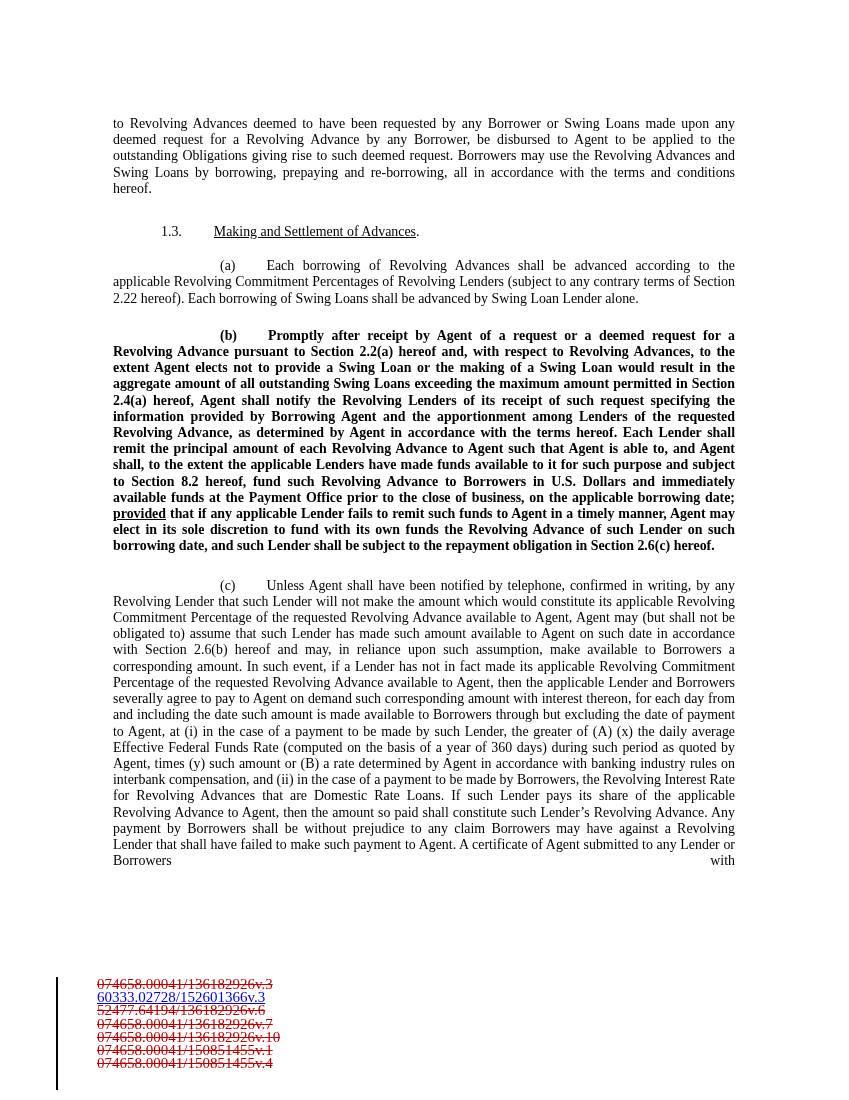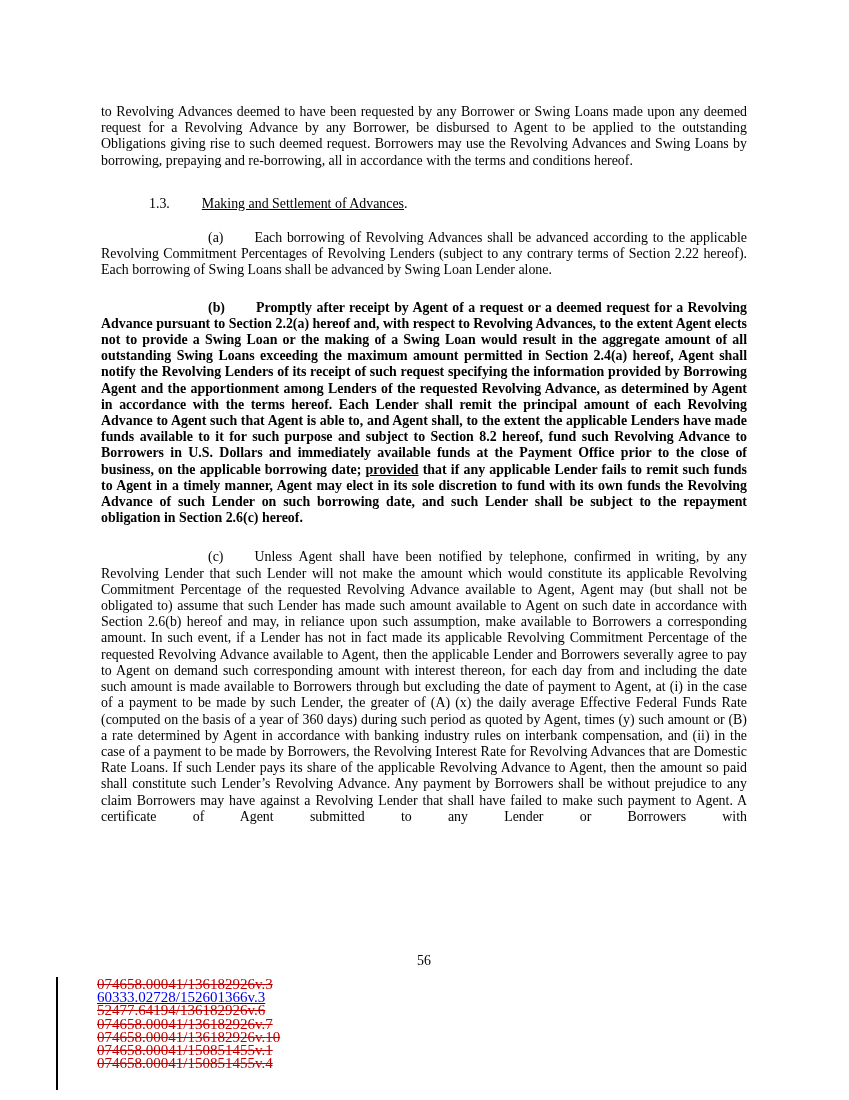--- a/index.html
+++ b/index.html
@@ -18,21 +18,21 @@
   }
   .content {
     position: absolute;
     left: 97px;
     top: 100px;
     width: 654px;
     font-size: 13.9px;
     line-height: 16.2px;
     text-align: justify;
   }
-  .para { margin: 4px; }
+  .para { margin: 16px; }
   .m-heading { margin-top: 27px; }
   .m-a { margin-top: 18px; }
   .m-b { margin-top: 21px; font-weight: bold; }
   .m-c { margin-top: 23px; }
   .first-indent {
     display: inline-block;
     width: 107px;
   }
   .tab-gap {
     display: inline-block;
@@ -102,21 +102,20 @@
     <p class="para m-b">
       <span class="first-indent"></span><span>(b)</span><span class="tab-gap"></span><span>Promptly after receipt by Agent of a request or a deemed request for a Revolving Advance pursuant to Section 2.2(a) hereof and, with respect to Revolving Advances, to the extent Agent elects not to provide a Swing Loan or the making of a Swing Loan would result in the aggregate amount of all outstanding Swing Loans exceeding the maximum amount permitted in Section 2.4(a) hereof, Agent shall notify the Revolving Lenders of its receipt of such request specifying the information provided by Borrowing Agent and the apportionment among Lenders of the requested Revolving Advance, as determined by Agent in accordance with the terms hereof.  Each Lender shall remit the principal amount of each Revolving Advance to Agent such that Agent is able to, and Agent shall, to the extent the applicable Lenders have made funds available to it for such purpose and subject to Section 8.2 hereof, fund such Revolving Advance to Borrowers in U.S. Dollars and immediately available funds at the Payment Office prior to the close of business, on the applicable borrowing date; </span><span class="underline">provided</span><span> that if any applicable Lender fails to remit such funds to Agent in a timely manner, Agent may elect in its sole discretion to fund with its own funds the Revolving Advance of such Lender on such borrowing date, and such Lender shall be subject to the repayment obligation in Section 2.6(c) hereof.</span>
     </p>
 
     <p class="para m-c justify-last">
       <span class="first-indent"></span><span>(c)</span><span class="tab-gap"></span><span>Unless Agent shall have been notified by telephone, confirmed in writing, by any Revolving Lender that such Lender will not make the amount which would constitute its applicable Revolving Commitment Percentage of the requested Revolving Advance available to Agent, Agent may (but shall not be obligated to) assume that such Lender has made such amount available to Agent on such date in accordance with Section 2.6(b) hereof and may, in reliance upon such assumption, make available to Borrowers a corresponding amount.  In such event, if a Lender has not in fact made its applicable Revolving Commitment Percentage of the requested Revolving Advance available to Agent, then the applicable Lender and Borrowers severally agree to pay to Agent on demand such corresponding amount with interest thereon, for each day from and including the date such amount is made available to Borrowers through but excluding the date of payment to Agent, at (i) in the case of a payment to be made by such Lender, the greater of (A) (x) the daily average Effective Federal Funds Rate (computed on the basis of a year of 360 days) during such period as quoted by Agent, times (y) such amount or (B) a rate determined by Agent in accordance with banking industry rules on interbank compensation, and (ii) in the case of a payment to be made by Borrowers, the Revolving Interest Rate for Revolving Advances that are Domestic Rate Loans.  If such Lender pays its share of the applicable Revolving Advance to Agent, then the amount so paid shall constitute such Lender’s Revolving Advance.  Any payment by Borrowers shall be without prejudice to any claim Borrowers may have against a Revolving Lender that shall have failed to make such payment to Agent.  A certificate of Agent submitted to any Lender or Borrowers with</span>
     </p>
 
   </div>
 
-  <div class="page-number">56</div>
 
   <div class="change-bar"></div>
 
   <div class="footer">
     <div class="fline deleted">074658.00041/136182926v.3</div>
     <div class="fline inserted">60333.02728/152601366v.3</div>
     <div class="fline deleted">52477.64194/136182926v.6</div>
     <div class="fline deleted">074658.00041/136182926v.7</div>
     <div class="fline deleted">074658.00041/136182926v.10</div>
     <div class="fline deleted">074658.00041/150851455v.1</div>

